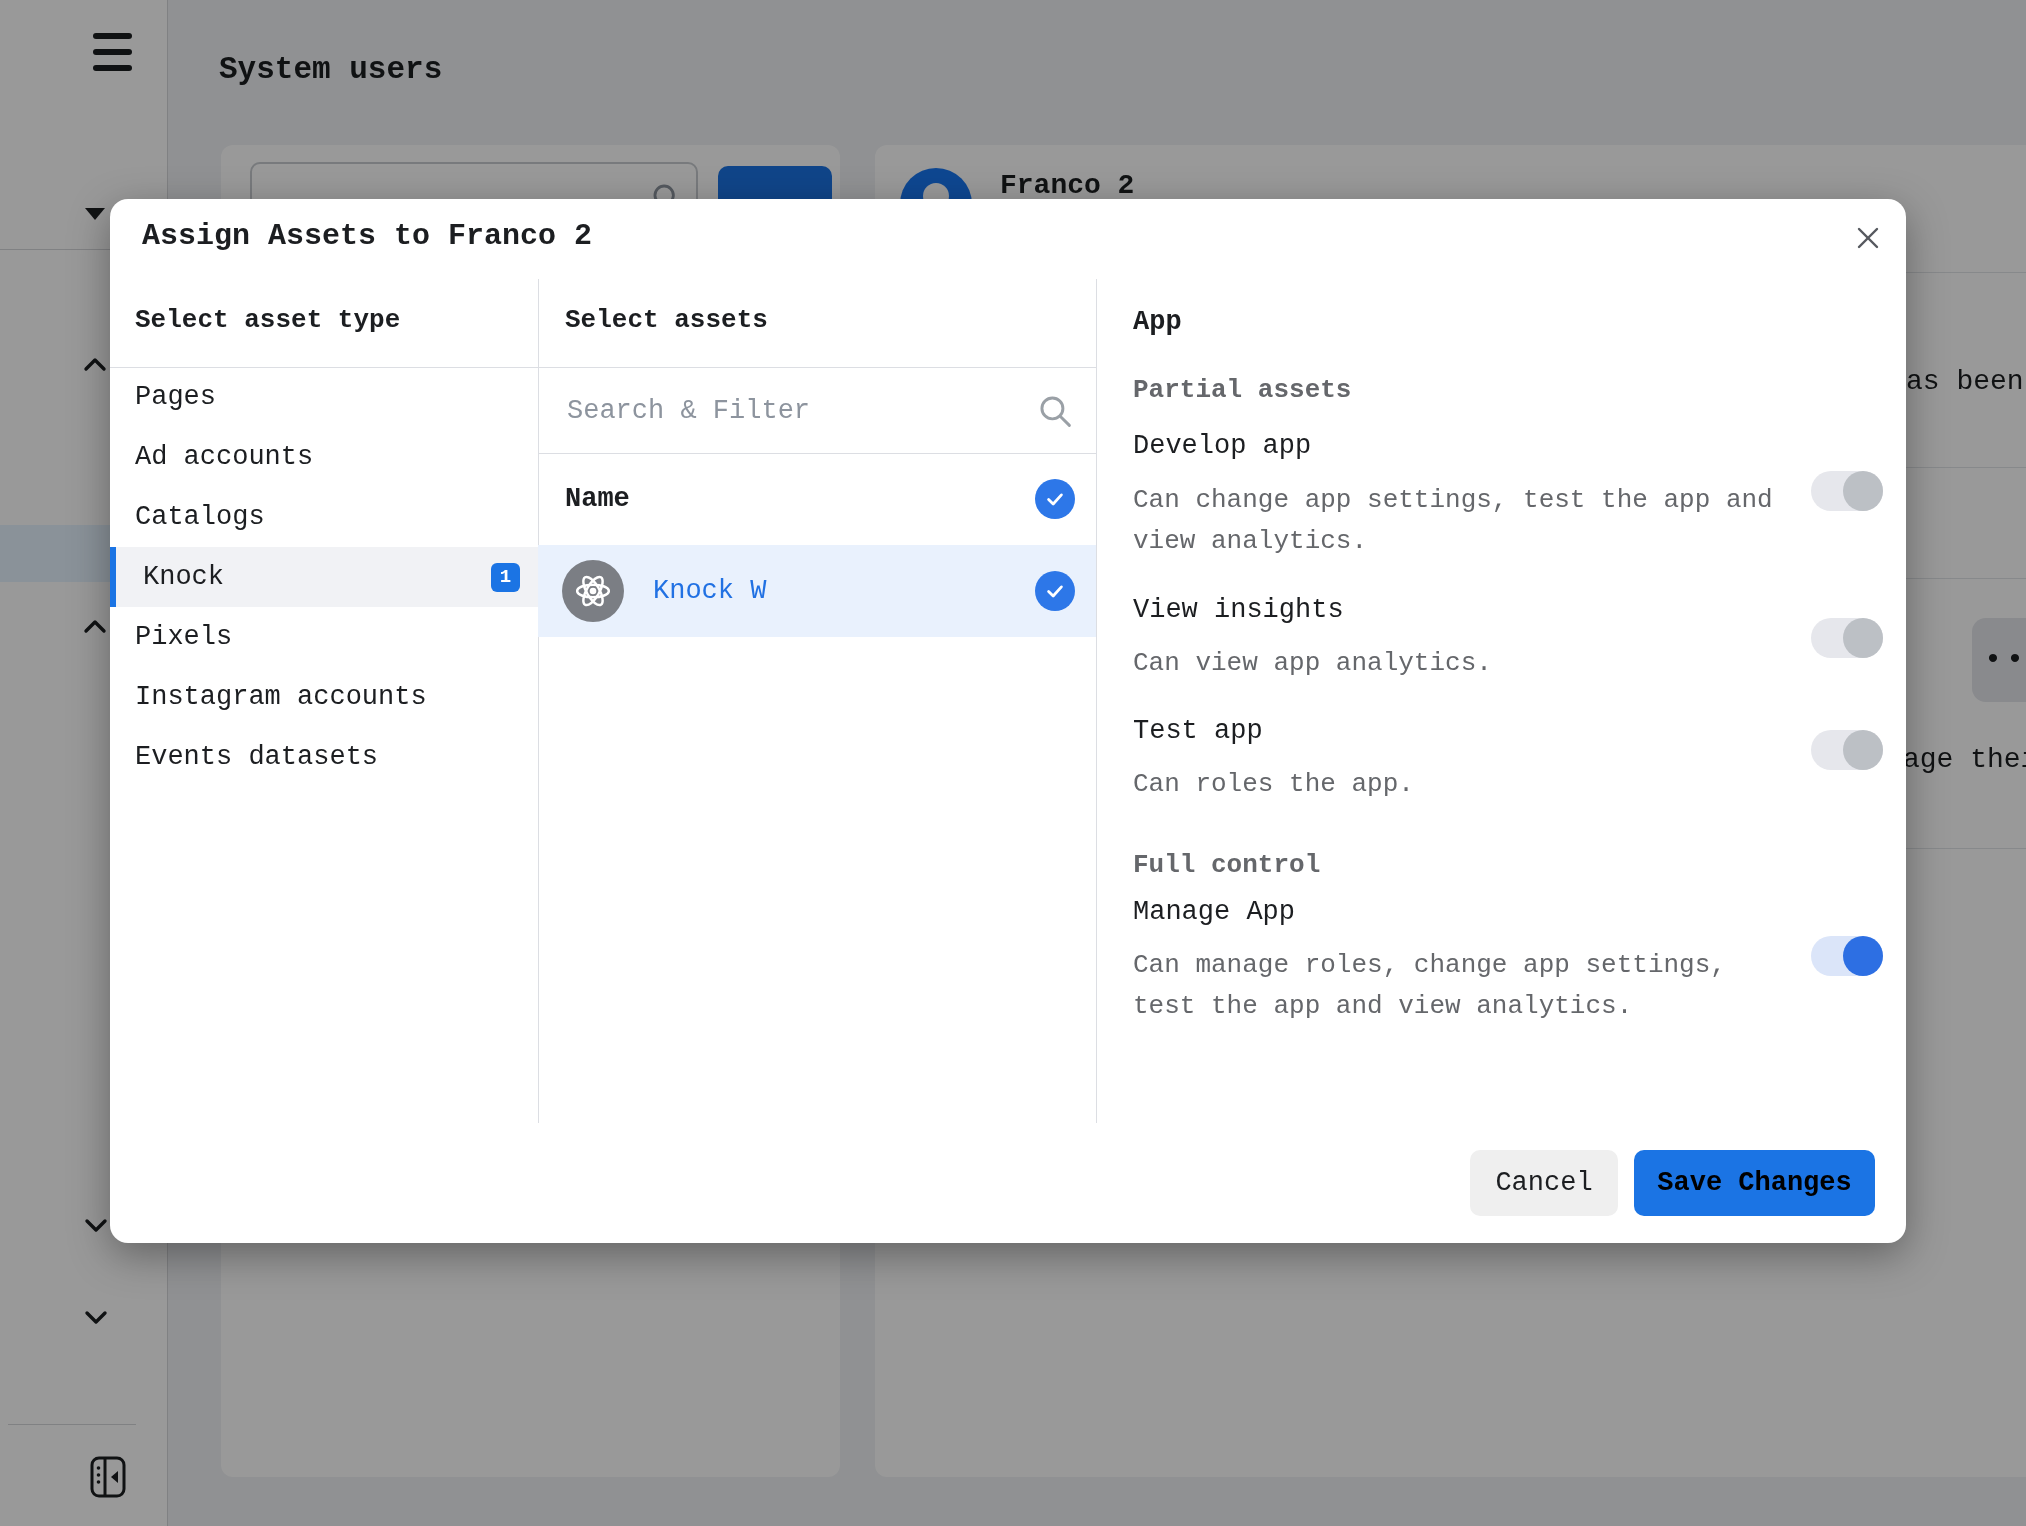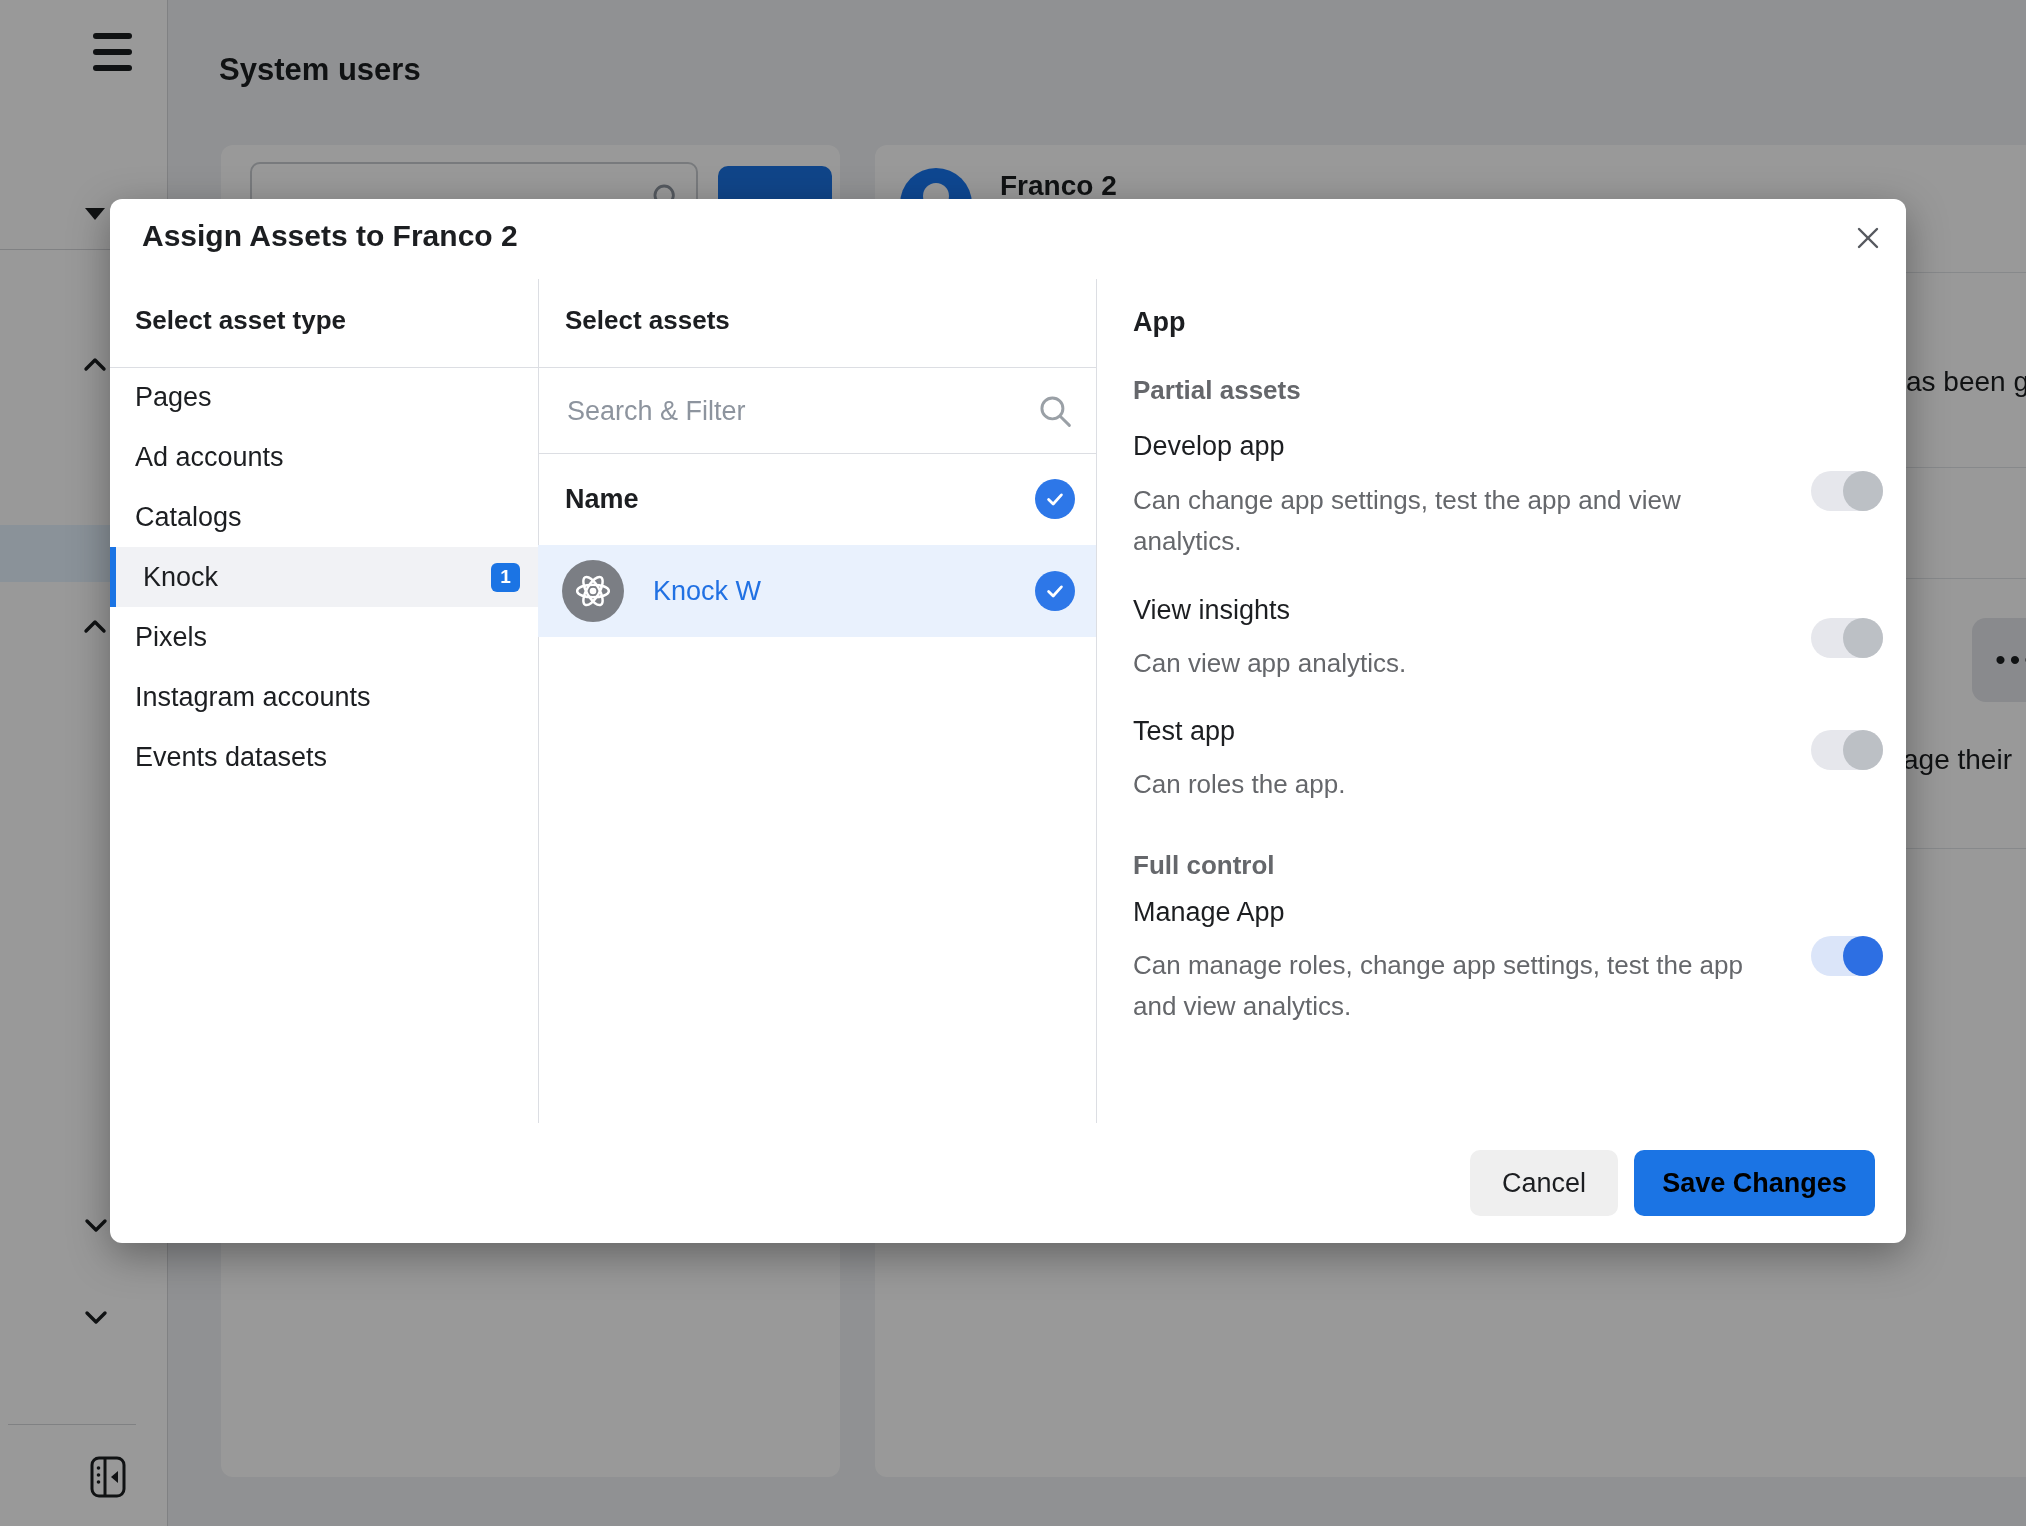--- a/index.html
+++ b/index.html
@@ -1,17 +1,17 @@
 <!DOCTYPE html>
 <html><head>
 <meta charset="utf-8">
 <style>
   html,body{margin:0;padding:0;background:#fff;}
   .page{position:relative;width:2026px;height:1526px;overflow:hidden;background:#f0f2f5;
-        font-family:Liberation Sans, sans-serif;color:#1c1e21;}
+        font-family:Liberation Mono, monospace;color:#1c1e21;}
   .abs{position:absolute;}
 
   
   .sidebar{left:0;top:0;width:168px;height:1526px;background:#fff;border-right:1px solid #d5d7db;box-sizing:border-box;}
   .hamburger span{display:block;width:39px;height:6px;border-radius:3px;background:#1c1e21;margin-bottom:10px;}
   .caret-down{width:0;height:0;border-left:10px solid transparent;border-right:10px solid transparent;border-top:12px solid #1c1e21;}
   .side-divider{height:1px;background:#d5d7db;}
   .side-selected{left:0;top:525px;width:168px;height:57px;background:#e7f3ff;}
   .bgtitle{font-size:31px;font-weight:bold;}
   .card{background:#ffffff;border-radius:12px;}
@@ -19,21 +19,21 @@
   .bg-btn{background:#1b74e4;border-radius:10px;}
   .avatar{width:72px;height:72px;border-radius:50%;background:#1877f2;overflow:hidden;}
   .bg-name{font-size:28px;font-weight:bold;}
   .bg-frag{font-size:28px;white-space:nowrap;color:#1c1e21;}
   .card-divider{height:1px;background:#e2e4e8;}
   .ellipsis-btn{width:90px;height:84px;border-radius:14px;background:#e4e6eb;color:#1c1e21;
                 font-size:30px;letter-spacing:4px;display:flex;align-items:center;justify-content:center;}
 
   
   .overlay{left:0;top:0;width:2026px;height:1526px;background:rgba(0,0,0,0.40);z-index:50;}
-  .modal{left:110px;top:199px;width:1796px;height:1044px;background:#fff;border-radius:12px;z-index:100;
+  .modal{left:110px;top:199px;width:1796px;height:1044px;background:#fff;border-radius:18px;z-index:100;
          box-shadow:0 12px 40px rgba(0,0,0,0.35);}
   .modal-title{left:32px;top:20px;font-size:30px;font-weight:bold;}
   .close-btn{left:1735px;top:16px;width:46px;height:46px;display:flex;align-items:center;justify-content:center;cursor:pointer;}
   .vdiv{top:80px;width:1px;height:844px;background:#dcdee3;}
   .hdiv{left:0;top:168px;width:986px;height:1px;background:#dcdee3;}
   .col-header{font-size:26px;font-weight:bold;}
 
   
   .type-row{left:0;width:428px;height:60px;display:flex;align-items:center;box-sizing:border-box;padding-left:25px;font-size:27px;cursor:pointer;}
   .type-row.selected{background:#f1f2f5;border-left:6px solid #1b74e4;padding-left:27px;}

